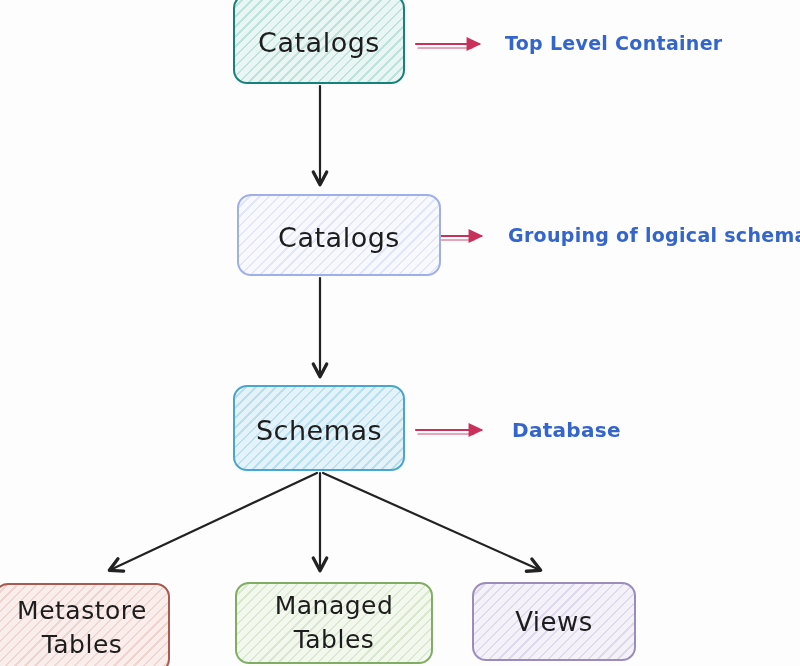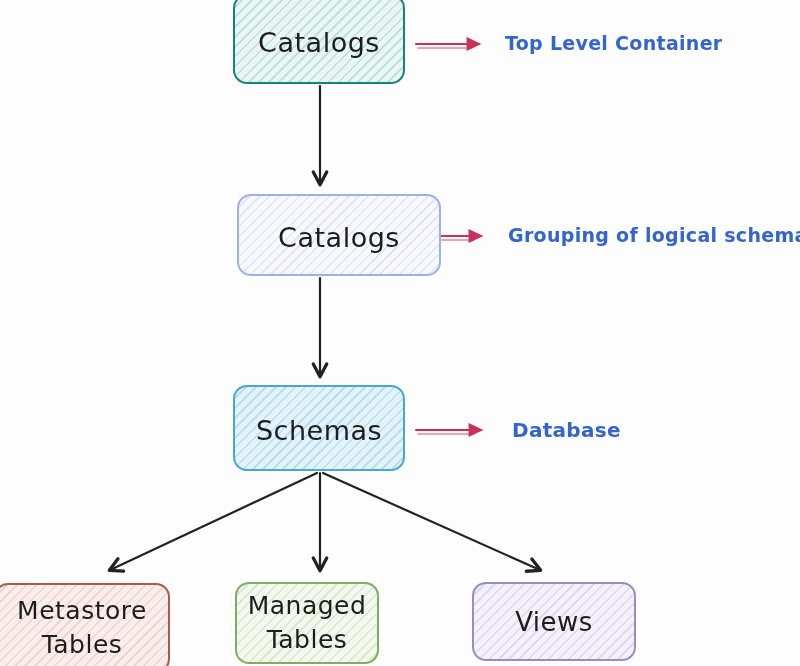--- a/index.html
+++ b/index.html
@@ -47,21 +47,21 @@
     border-color:#47a7cf;
     background:repeating-linear-gradient(135deg,#bcdff0 0 1.8px,#e4f2f9 1.8px 7px);
     padding-top:4px;
   }
   .n-external {
     left:-6px; top:583px; width:176px; height:90px;
     border-color:#a85a50;
     background:repeating-linear-gradient(135deg,#f0d4cf 0 1.6px,#faeeec 1.6px 7px);
   }
   .n-managed {
-    left:235px; top:582px; width:144px; height:82px;
+    left:235px; top:582px; width:198px; height:82px;
     border-color:#7fae63;
     background:repeating-linear-gradient(135deg,#d9e8cf 0 1.6px,#f3f8ef 1.6px 7px);
   }
   .n-views {
     left:472px; top:582px; width:164px; height:79px;
     border-color:#9c8cbe;
     background:repeating-linear-gradient(135deg,#e0d8ec 0 1.6px,#f4f1f9 1.6px 7px);
     font-size:26px;
   }
 

